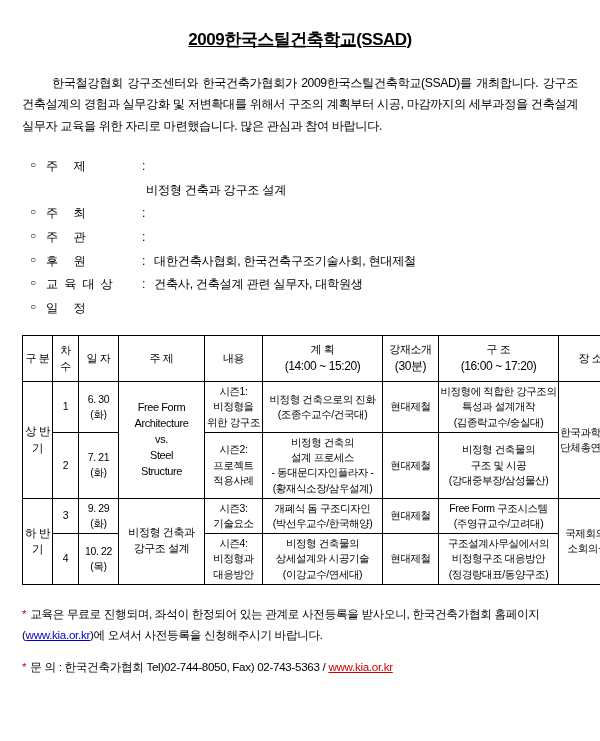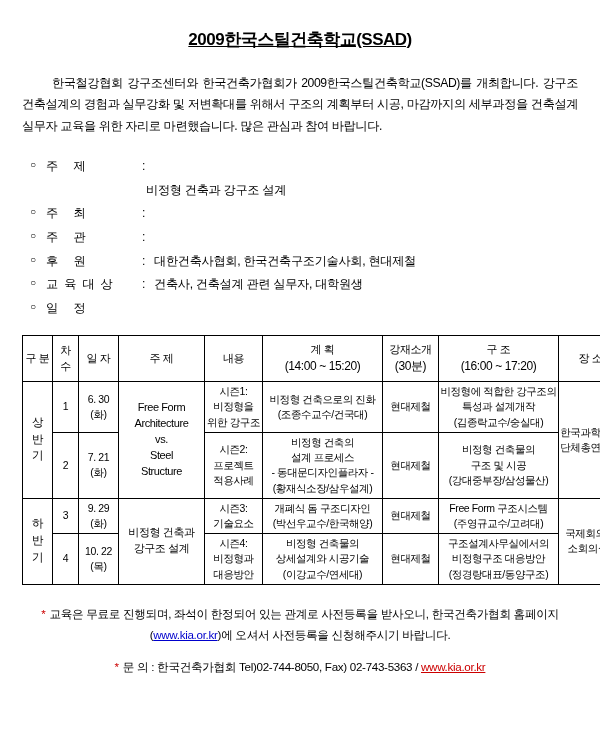--- a/index.html
+++ b/index.html
@@ -106,30 +106,29 @@
   .col-cont  { width: 58px; }
   .col-plan  { width: 120px; }
   .col-spon  { width: 56px; }
   .col-struct{ width: 120px; }
   .col-place { width: 64px; }
 
   .th-two-line { display: block; }
   .th-sub { font-size: 12px; display: block; }
   .cell-line { display: block; }
   .topic-cell { font-size: 11px; line-height: 1.7; }
-  .gubun-cell { font-size: 11.5px; letter-spacing: 0; line-height: 1.6; font-family: Liberation Mono, monospace; }
+  .gubun-cell { font-size: 11.5px; letter-spacing: 0; line-height: 1.6; }
   .place-cell { font-size: 10.5px; line-height: 1.7; }
   .date-cell { font-size: 10.5px; line-height: 1.5; margin-top: 28px; }
 
   .footnotes {
     margin-top: 18px;
     font-size: 11.6px;
     line-height: 1.85;
     letter-spacing: -0.3px;
-    text-align: center;
   }
   .footnote {
     margin-bottom: 10px;
   }
   .footnote .star { margin-right: 4px; }
   .link {
     color: #0000cc;
     text-decoration: underline;
   }
   .red {

